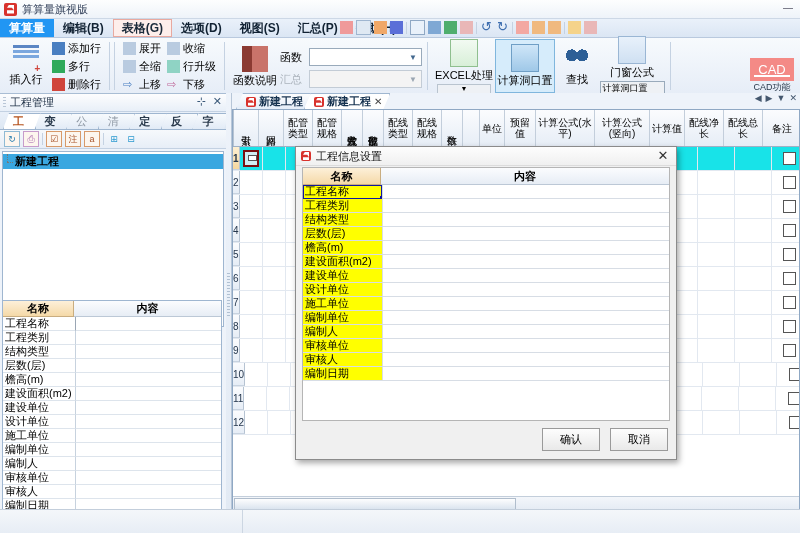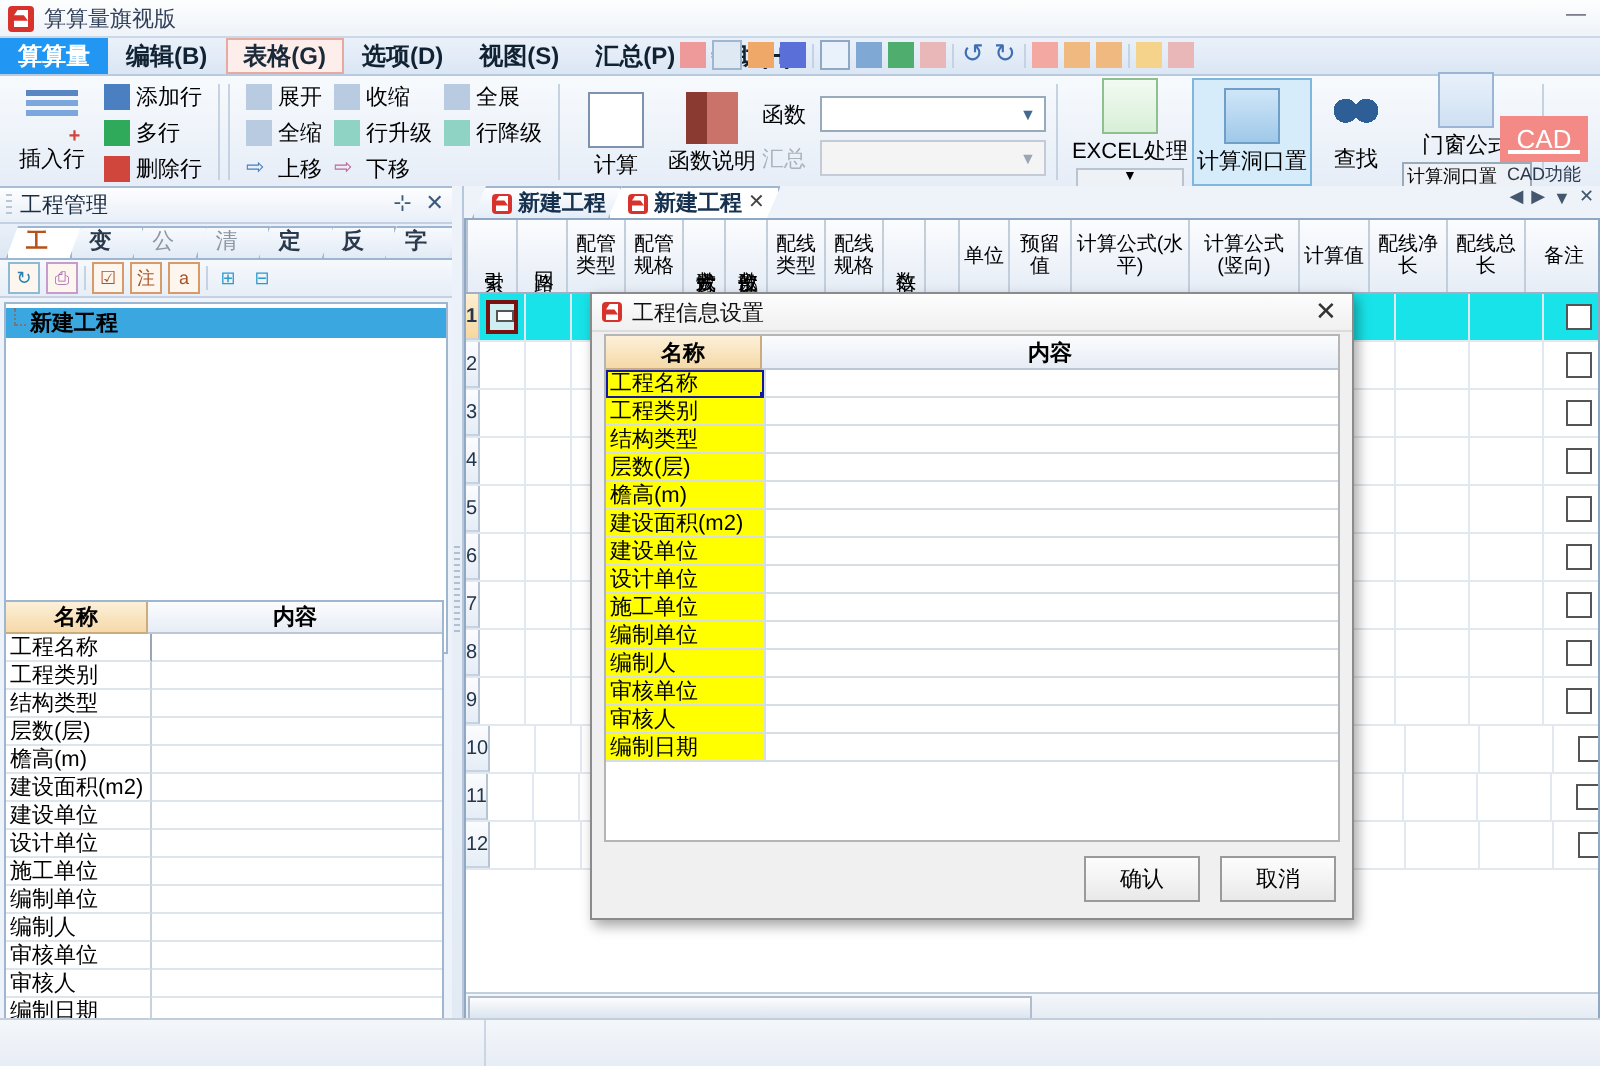--- a/index.html
+++ b/index.html
@@ -307,39 +307,24 @@
         </div>
         <div class="small-btn">
           <span class="ico" style="background:#8fd3c4"></span>
           <span>行升级</span>
         </div>
         <div class="small-btn">
           <span class="ico" style="background:transparent;color:#c06a9a;font-size:11px;line-height:12px">⇨</span>
           <span>下移</span>
         </div>
       </div>
-      <div class="small-col">
-        <div class="small-btn">
-          <span class="ico" style="background:#b9cbe0"></span>
-          <span>全展</span>
-        </div>
-        <div class="small-btn">
-          <span class="ico" style="background:#8fd3c4"></span>
-          <span>行降级</span>
-        </div>
-        <div style="height:16px"></div>
-      </div>
     </div>
     <div class="rsep"></div>
 
     <div class="rgroup" style="align-items:flex-start;padding-top:8px;">
-      <div class="big-btn">
-        <span class="big-ico" style="background:#fff;border:1px solid #7d93ad"></span>
-        <span class="lbl">计算</span>
-      </div>
       <div class="big-btn" style="width:50px">
         <span class="big-ico" style="background:linear-gradient(90deg,#8b3a32 0 40%,#c9736a 40% 100%)"></span>
         <span class="lbl">函数说明</span>
       </div>
       <div style="display:flex;flex-direction:column;gap:4px;padding-top:2px;">
         <div style="display:flex;align-items:center;gap:3px;">
           <span class="lblsm">函数</span>
           <span class="combo" style="width:110px">
             <span style="flex:1;padding-left:3px"></span>
             <span class="arw">▼</span>

